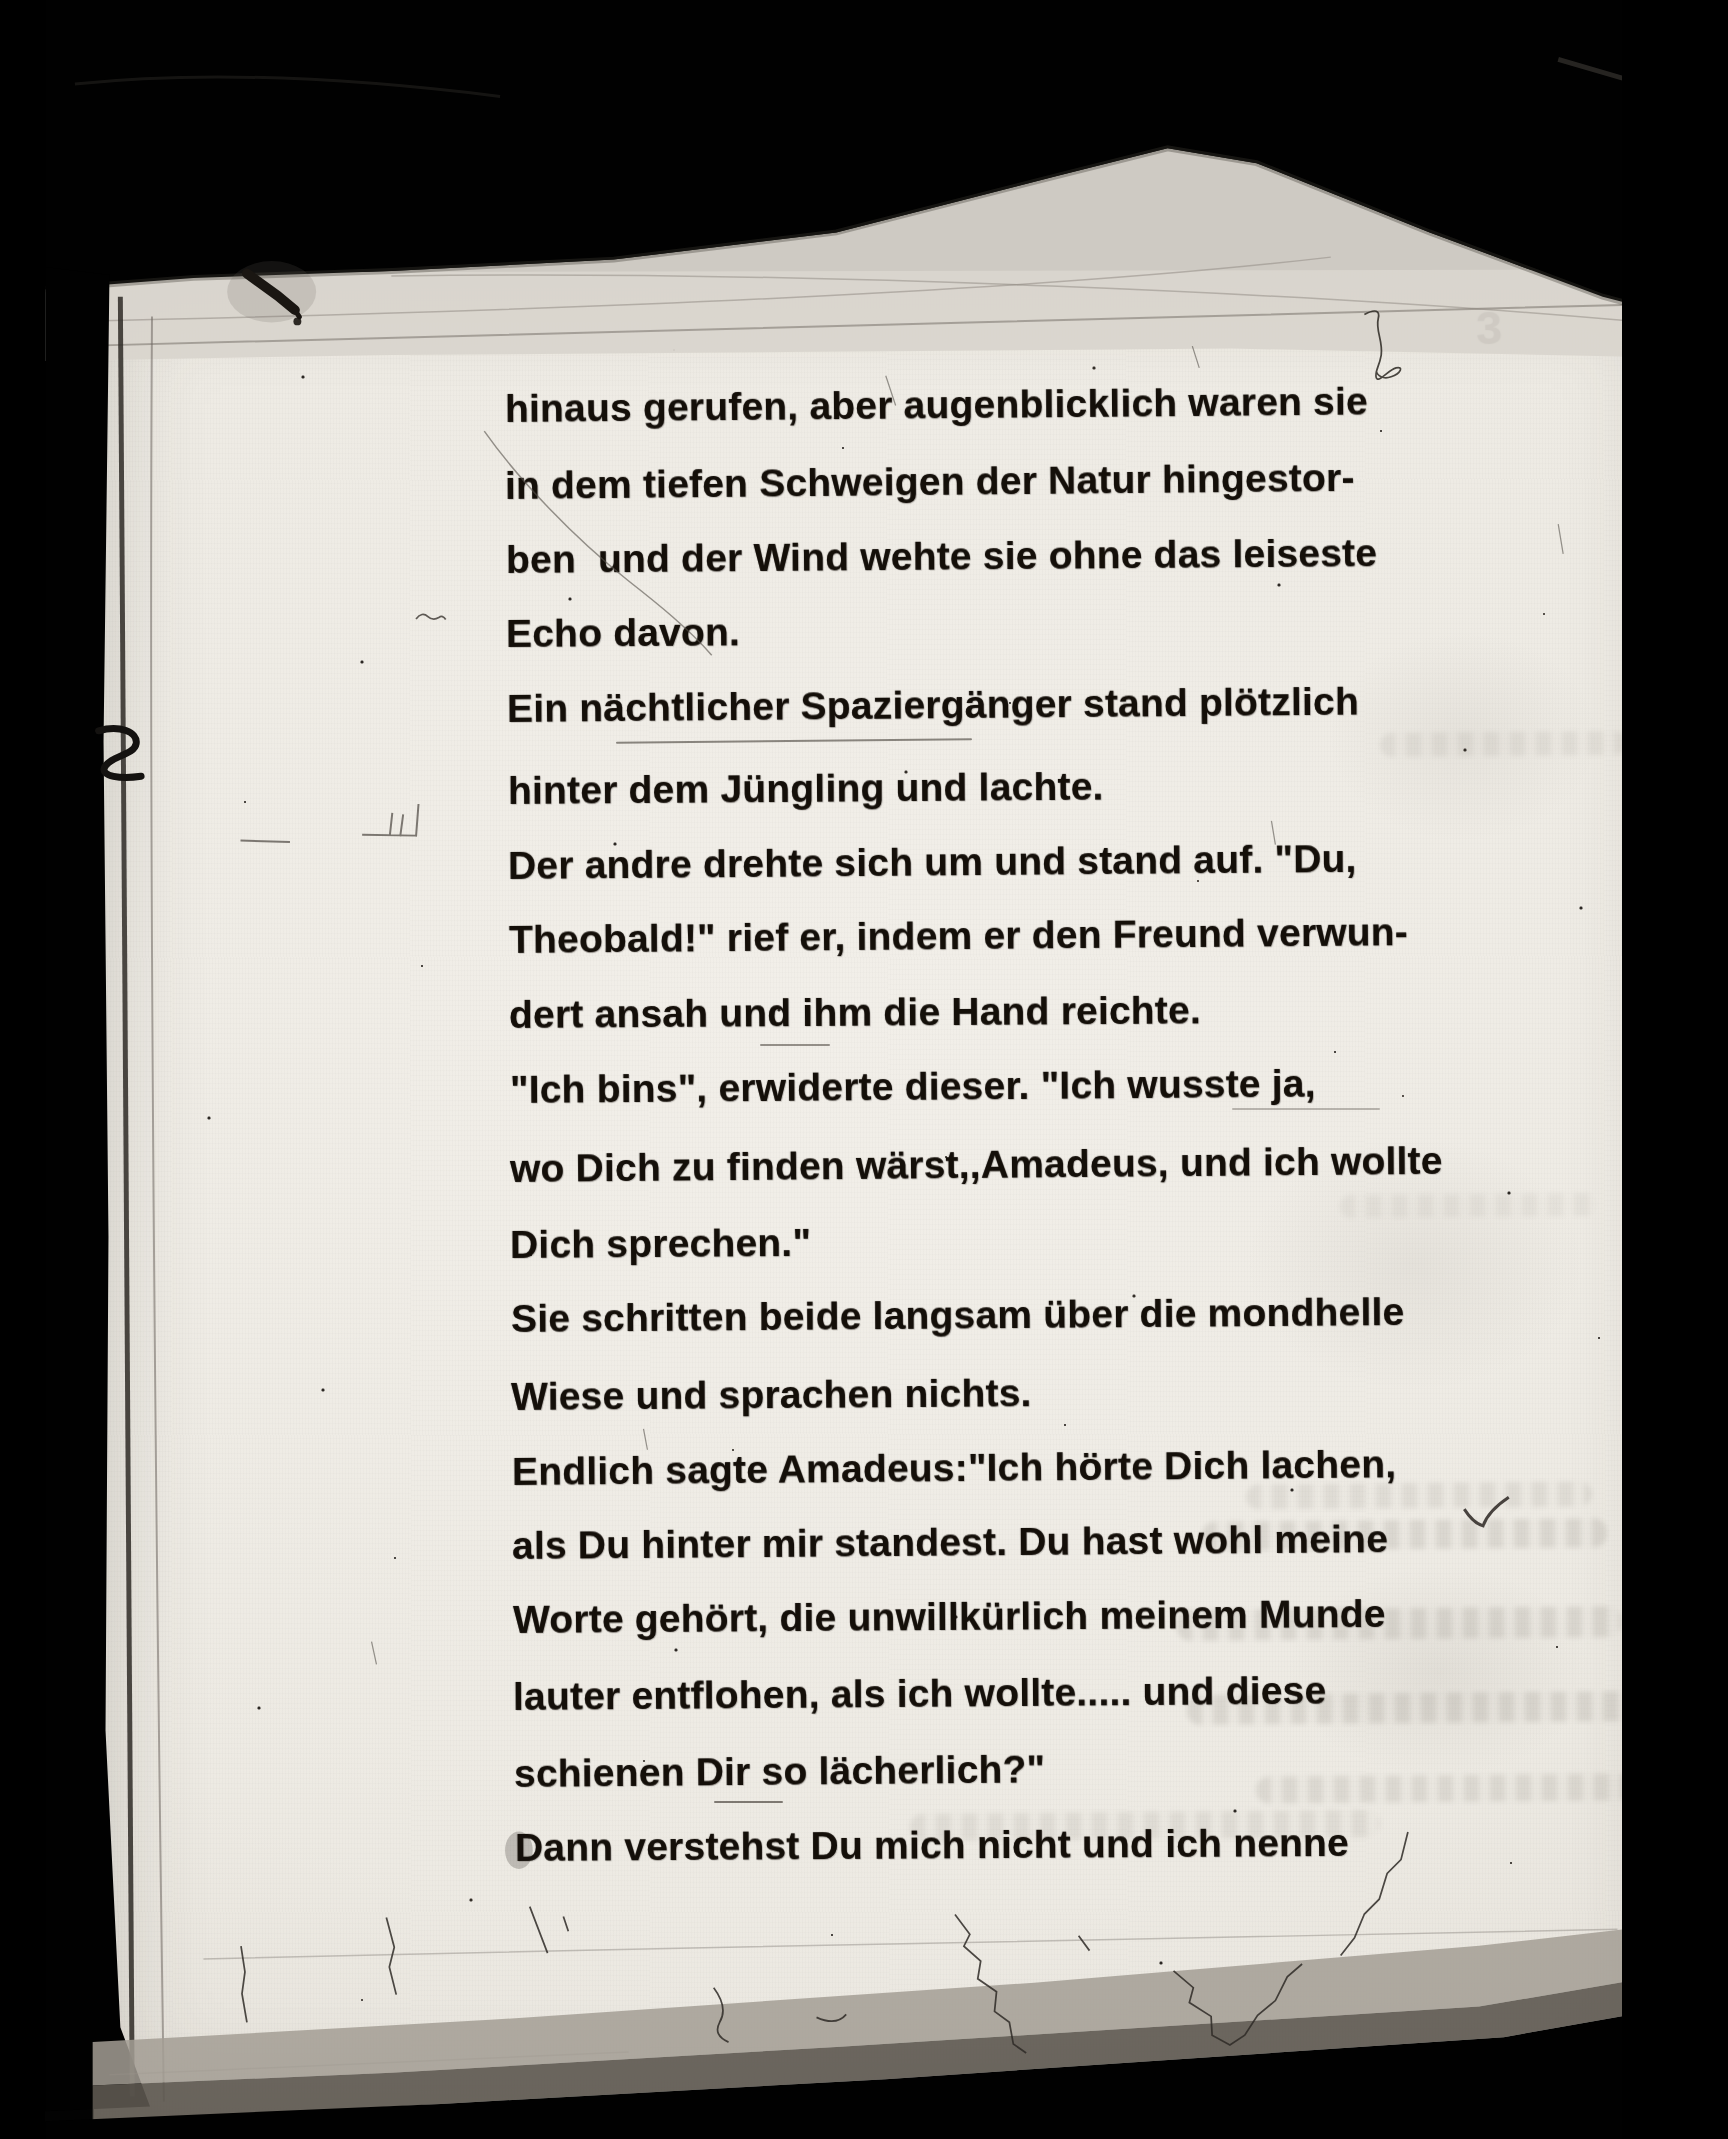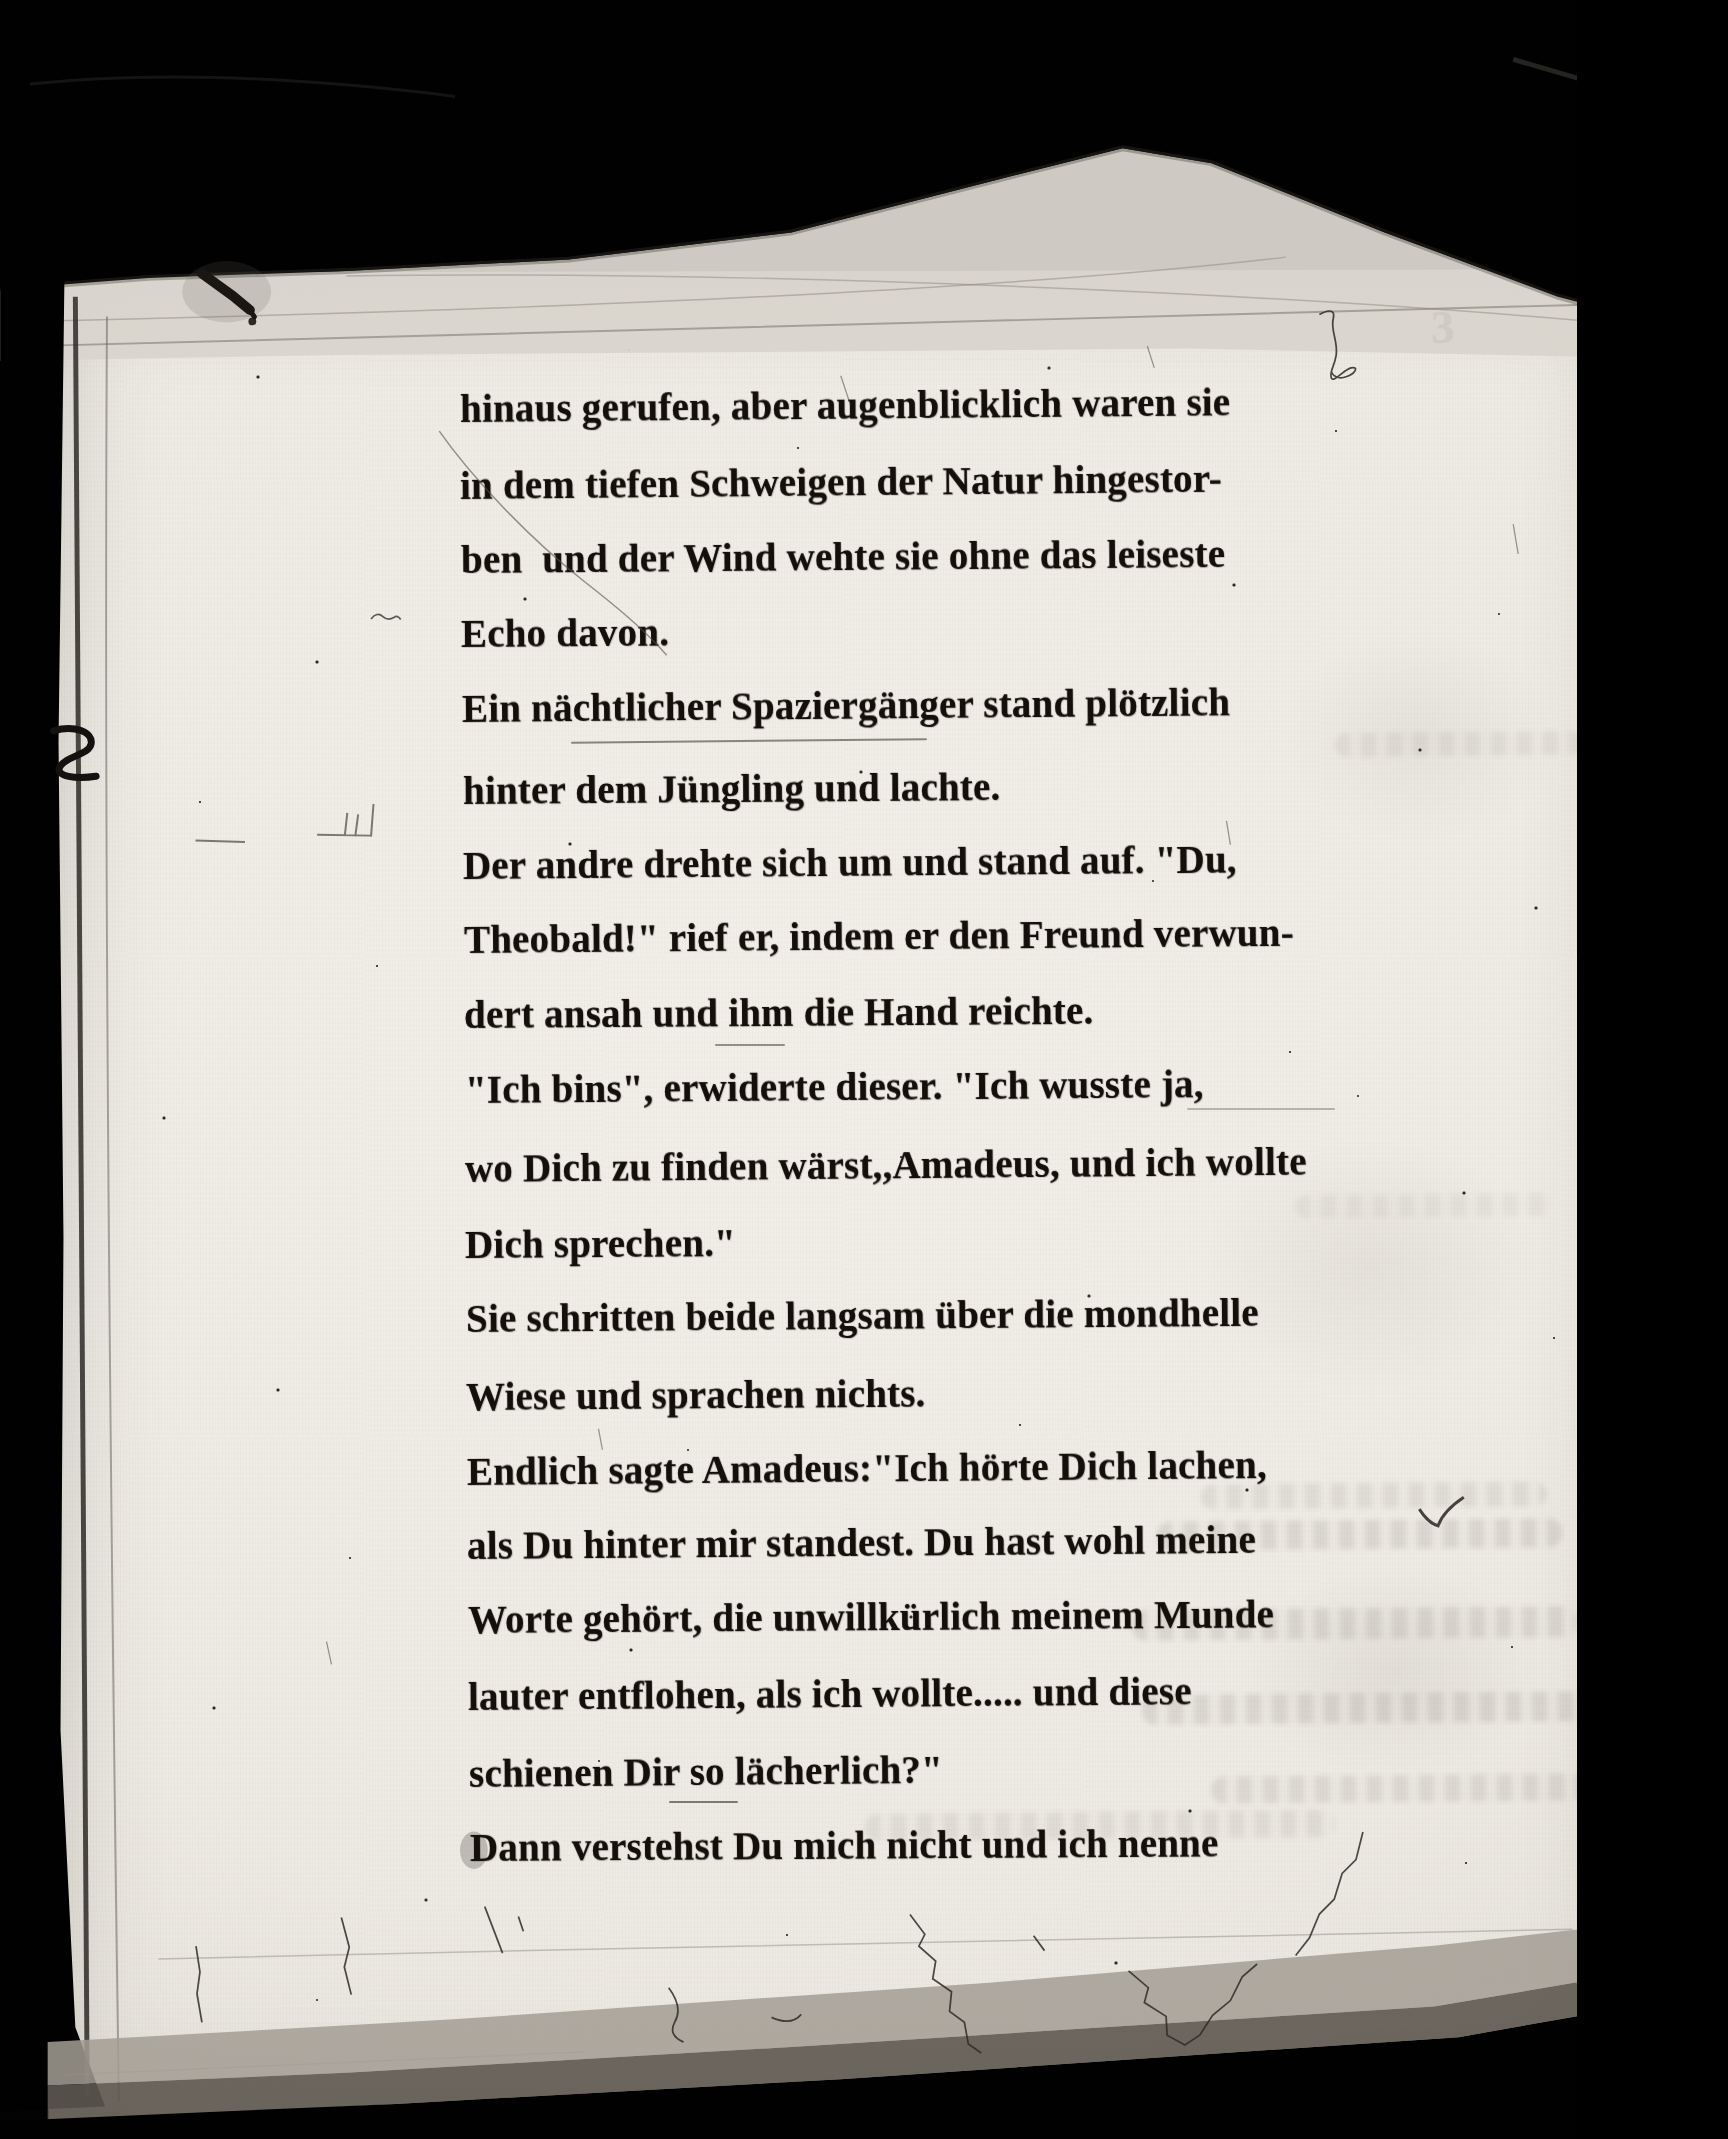--- a/index.html
+++ b/index.html
@@ -1,17 +1,17 @@
 <!DOCTYPE html>
 <html style="font-size:8px"><head>
 <meta charset="utf-8">
 <style>
   html,body{margin:0;padding:0;background:#000;}
   .stage{position:relative;width:1577px;height:2140px;background:#030303;overflow:hidden;
-         font-family:Liberation Serif, serif;}
+         font-family:Liberation Sans, sans-serif;margin-left:45px;}
 
   
   .paper{position:absolute;left:47px;top:271px;width:1592px;height:1849px;
          background:
            repeating-linear-gradient(90deg, rgba(0,0,0,.014) 0 1px, rgba(0,0,0,0) 1px 3px),
            repeating-linear-gradient(0deg, rgba(0,0,0,.012) 0 0.5px, rgba(0,0,0,0) 0.5px 2.5px),
            radial-gradient(130% 90% at 45% 40%, #f2efe9 0%, #edeae3 55%, #e3dfd7 85%, #d8d3ca 100%);
          box-shadow: inset 0 0 109px rgba(70,64,55,.28);
          transform:rotate(-0.12deg);}
   .behind-sheet{position:absolute;left:1595px;top:284px;width:94px;height:1706px;

